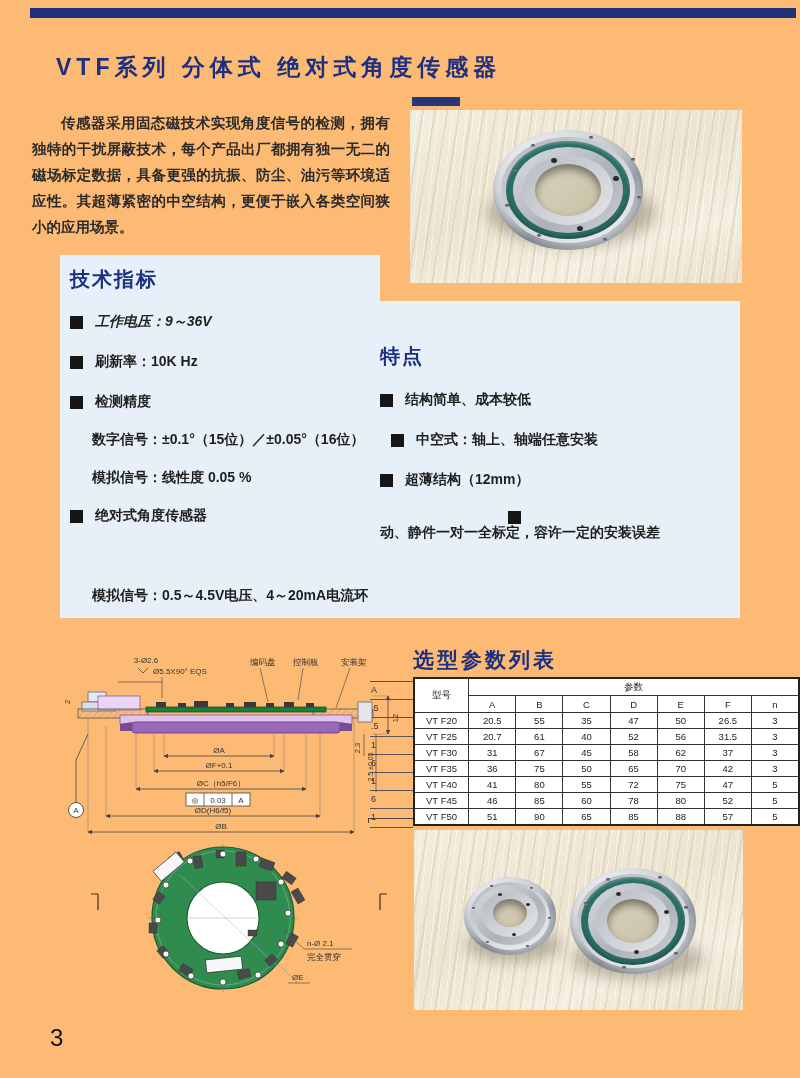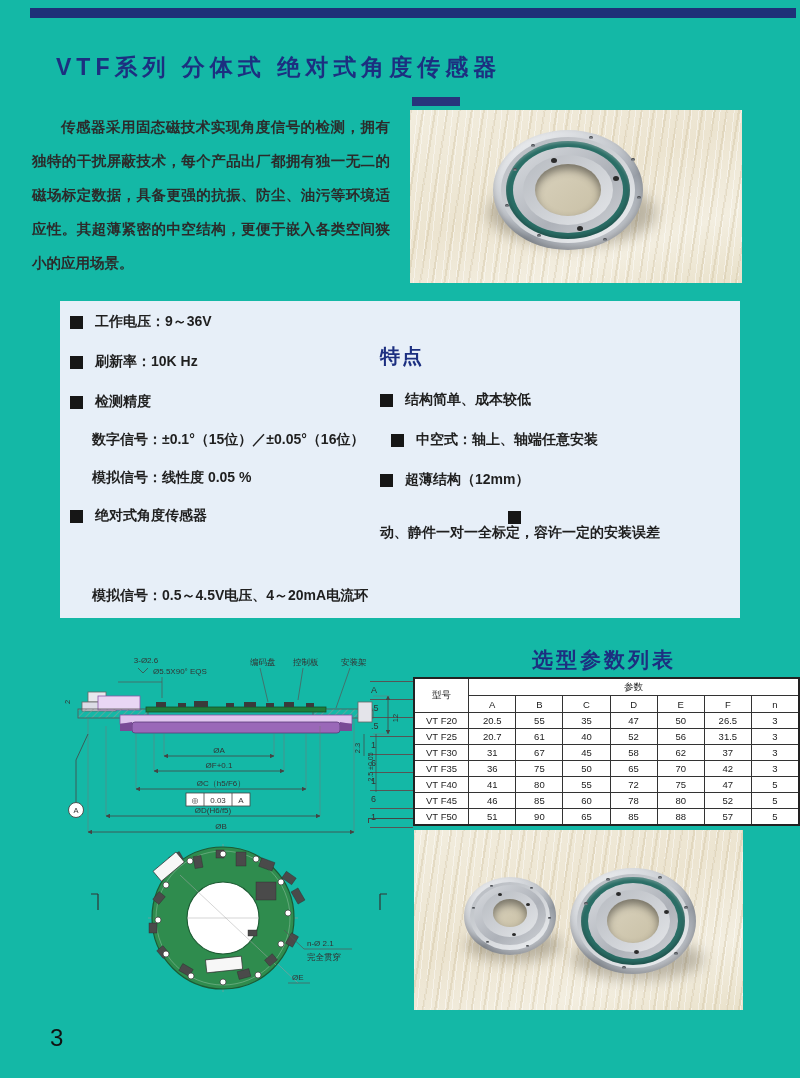--- a/index.html
+++ b/index.html
@@ -1,21 +1,21 @@
 <!DOCTYPE html>
 <html><head>
 <meta charset="utf-8">
 <style>
   html,body{margin:0;padding:0;background:#888;}
-  .page{position:relative;width:800px;height:1078px;background:#14b8a6;margin:0 auto;
+  .page{position:relative;width:800px;height:1078px;background:#fdba74;margin:0 auto;
         font-family:"Liberation Sans","DejaVu Sans",sans-serif;overflow:hidden;}
   .abs{position:absolute;}
   .topbar{position:absolute;left:30px;top:8px;width:766px;height:10px;background:#1e3078;}
   .main-title{position:absolute;left:56px;top:52px;font-size:23px;font-weight:bold;color:#1c2f80;letter-spacing:5px;white-space:nowrap;}
-  .intro{position:absolute;left:32px;top:110px;width:358px;font-size:14.5px;line-height:34px;
+  .intro{position:absolute;left:32px;top:110px;width:358px;font-size:14.5px;line-height:26px;
          color:#2b2b2b;font-weight:bold;text-align:justify;text-indent:2em;}
   .panel{position:absolute;background:#e7eff8;}
   .sec-title{font-size:20px;font-weight:bold;color:#1c2f80;letter-spacing:2px;white-space:nowrap;}
   .spec-row{position:absolute;display:flex;align-items:center;font-weight:bold;font-size:14px;color:#1f1f1f;white-space:nowrap;}
   .sq{width:13px;height:13px;background:#161616;margin-right:12px;flex:none;}
   
   .photo{position:absolute;overflow:hidden;
      background:
        repeating-linear-gradient(99deg, rgba(196,178,138,0.28) 0 2px, rgba(0,0,0,0) 2px 12px),
        repeating-linear-gradient(96deg, rgba(255,255,255,0.45) 0 1px, rgba(0,0,0,0) 1px 7px),
@@ -25,21 +25,21 @@
   .metal-outer{background:linear-gradient(150deg,#fafbfc 0%,#c2c6cc 45%,#9aa0a8 62%,#e2e4e8 100%);
      box-shadow:inset 0 -3px 6px rgba(0,0,0,0.25);}
   .metal-rim{background:linear-gradient(330deg,#eef0f2,#b3b7bd);}
   .teal{background:#2a6e66;box-shadow:inset 0 2px 3px rgba(255,255,255,0.25), inset 0 -2px 4px rgba(0,0,0,0.3);}
   .metal-flat{background:linear-gradient(140deg,#d9dce0,#adb1b8 60%,#cfd2d6);}
   .metal-step{background:linear-gradient(320deg,#e4e6e9,#b6bac0);}
   .hole{background:linear-gradient(140deg,#d9d2bd,#c9c0a6);box-shadow:inset 0 5px 9px rgba(0,0,0,0.45);}
   .dot{position:absolute;background:#2a2a2a;border-radius:50%;}
   .rimdot{position:absolute;background:#81868d;border-radius:50%;box-shadow:inset 0 1px 1px rgba(0,0,0,0.5);}
   
-  .sel-title{position:absolute;left:413px;top:646px;width:382px;text-align:center;font-size:21px;font-weight:bold;color:#1c2f80;letter-spacing:3px;}
+  .sel-title{position:absolute;left:413px;top:646px;width:382px;text-align:left;font-size:21px;font-weight:bold;color:#1c2f80;letter-spacing:3px;}
   table.sel{position:absolute;left:413px;top:677px;border-collapse:collapse;border:2px solid #222;background:#fff;}
   table.sel th,table.sel td{border:1px solid #333;font-size:9.5px;color:#222;text-align:center;padding:0;height:15px;font-weight:normal;}
   table.sel th{height:16px;}
   table.sel .c-model{width:54px;}
   table.sel .c-v{width:47px;}
   .partial-strip{position:absolute;left:370px;top:681px;width:43px;}
   .partial-strip .prow{height:17.2px;border-bottom:1px solid #555;font-size:9px;color:#333;line-height:17px;padding-left:1px;}
   .under-line{position:absolute;left:368px;top:818px;width:424px;height:1px;background:#444;}
   .under-ticks{position:absolute;left:368px;top:819px;width:424px;height:4px;
      background:repeating-linear-gradient(90deg,#444 0 1px,rgba(0,0,0,0) 1px 70px);}
@@ -74,23 +74,26 @@
       <div class="rimdot" style="left:38px;top:14px;width:4px;height:3px;"></div>
       <div class="rimdot" style="left:96px;top:6px;width:4px;height:3px;"></div>
       <div class="rimdot" style="left:138px;top:28px;width:4px;height:3px;"></div>
       <div class="rimdot" style="left:144px;top:66px;width:4px;height:3px;"></div>
       <div class="rimdot" style="left:110px;top:108px;width:4px;height:3px;"></div>
       <div class="rimdot" style="left:44px;top:104px;width:4px;height:3px;"></div>
       <div class="rimdot" style="left:12px;top:74px;width:4px;height:3px;"></div>
     </div>
   </div>
 
+  <div class="panel" style="left:60px;top:255px;width:320px;height:46px;">
+    <div class="sec-title" style="position:absolute;left:10px;top:11px;">技术指标</div>
+  </div>
   <div class="panel" style="left:60px;top:301px;width:680px;height:317px;">
 
-    <div class="spec-row" style="left:10px;top:12px;">
+    <div class="spec-row" style="left:10px;top:12px;font-style:italic;">
         <span class="sq"></span>
         <span>工作电压：9～36V</span>
       </div>
     <div class="spec-row" style="left:10px;top:52px;">
         <span class="sq"></span>
         <span>刷新率：10K Hz</span>
       </div>
     <div class="spec-row" style="left:10px;top:92px;">
         <span class="sq"></span>
         <span>检测精度</span>

